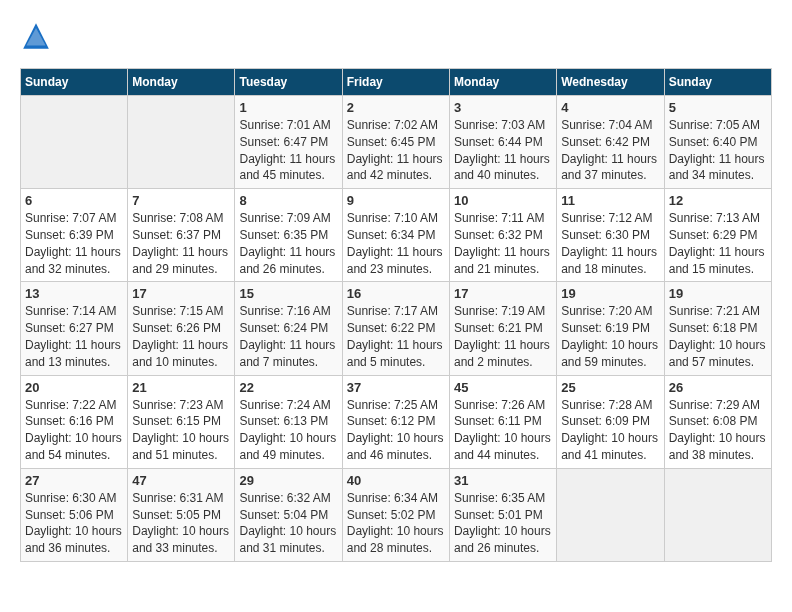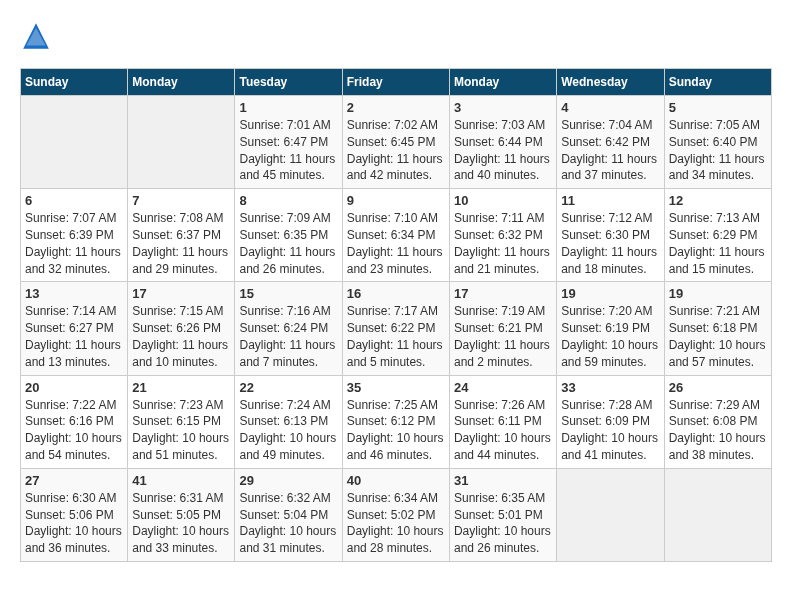--- a/index.html
+++ b/index.html
@@ -220,43 +220,43 @@
         </td>
         <td>
           <span class="day-number">21</span>
           <div class="day-info">Sunrise: 7:23 AM<br>Sunset: 6:15 PM<br>Daylight: 10 hours and 51 minutes.</div>
         </td>
         <td>
           <span class="day-number">22</span>
           <div class="day-info">Sunrise: 7:24 AM<br>Sunset: 6:13 PM<br>Daylight: 10 hours and 49 minutes.</div>
         </td>
         <td>
-          <span class="day-number">35</span>
+          <span class="day-number">37</span>
           <div class="day-info">Sunrise: 7:25 AM<br>Sunset: 6:12 PM<br>Daylight: 10 hours and 46 minutes.</div>
         </td>
         <td>
-          <span class="day-number">24</span>
+          <span class="day-number">45</span>
           <div class="day-info">Sunrise: 7:26 AM<br>Sunset: 6:11 PM<br>Daylight: 10 hours and 44 minutes.</div>
         </td>
         <td>
-          <span class="day-number">33</span>
+          <span class="day-number">25</span>
           <div class="day-info">Sunrise: 7:28 AM<br>Sunset: 6:09 PM<br>Daylight: 10 hours and 41 minutes.</div>
         </td>
         <td>
           <span class="day-number">26</span>
           <div class="day-info">Sunrise: 7:29 AM<br>Sunset: 6:08 PM<br>Daylight: 10 hours and 38 minutes.</div>
         </td>
       </tr>
       <tr>
         <td>
           <span class="day-number">27</span>
           <div class="day-info">Sunrise: 6:30 AM<br>Sunset: 5:06 PM<br>Daylight: 10 hours and 36 minutes.</div>
         </td>
         <td>
-          <span class="day-number">41</span>
+          <span class="day-number">47</span>
           <div class="day-info">Sunrise: 6:31 AM<br>Sunset: 5:05 PM<br>Daylight: 10 hours and 33 minutes.</div>
         </td>
         <td>
           <span class="day-number">29</span>
           <div class="day-info">Sunrise: 6:32 AM<br>Sunset: 5:04 PM<br>Daylight: 10 hours and 31 minutes.</div>
         </td>
         <td>
           <span class="day-number">40</span>
           <div class="day-info">Sunrise: 6:34 AM<br>Sunset: 5:02 PM<br>Daylight: 10 hours and 28 minutes.</div>
         </td>

